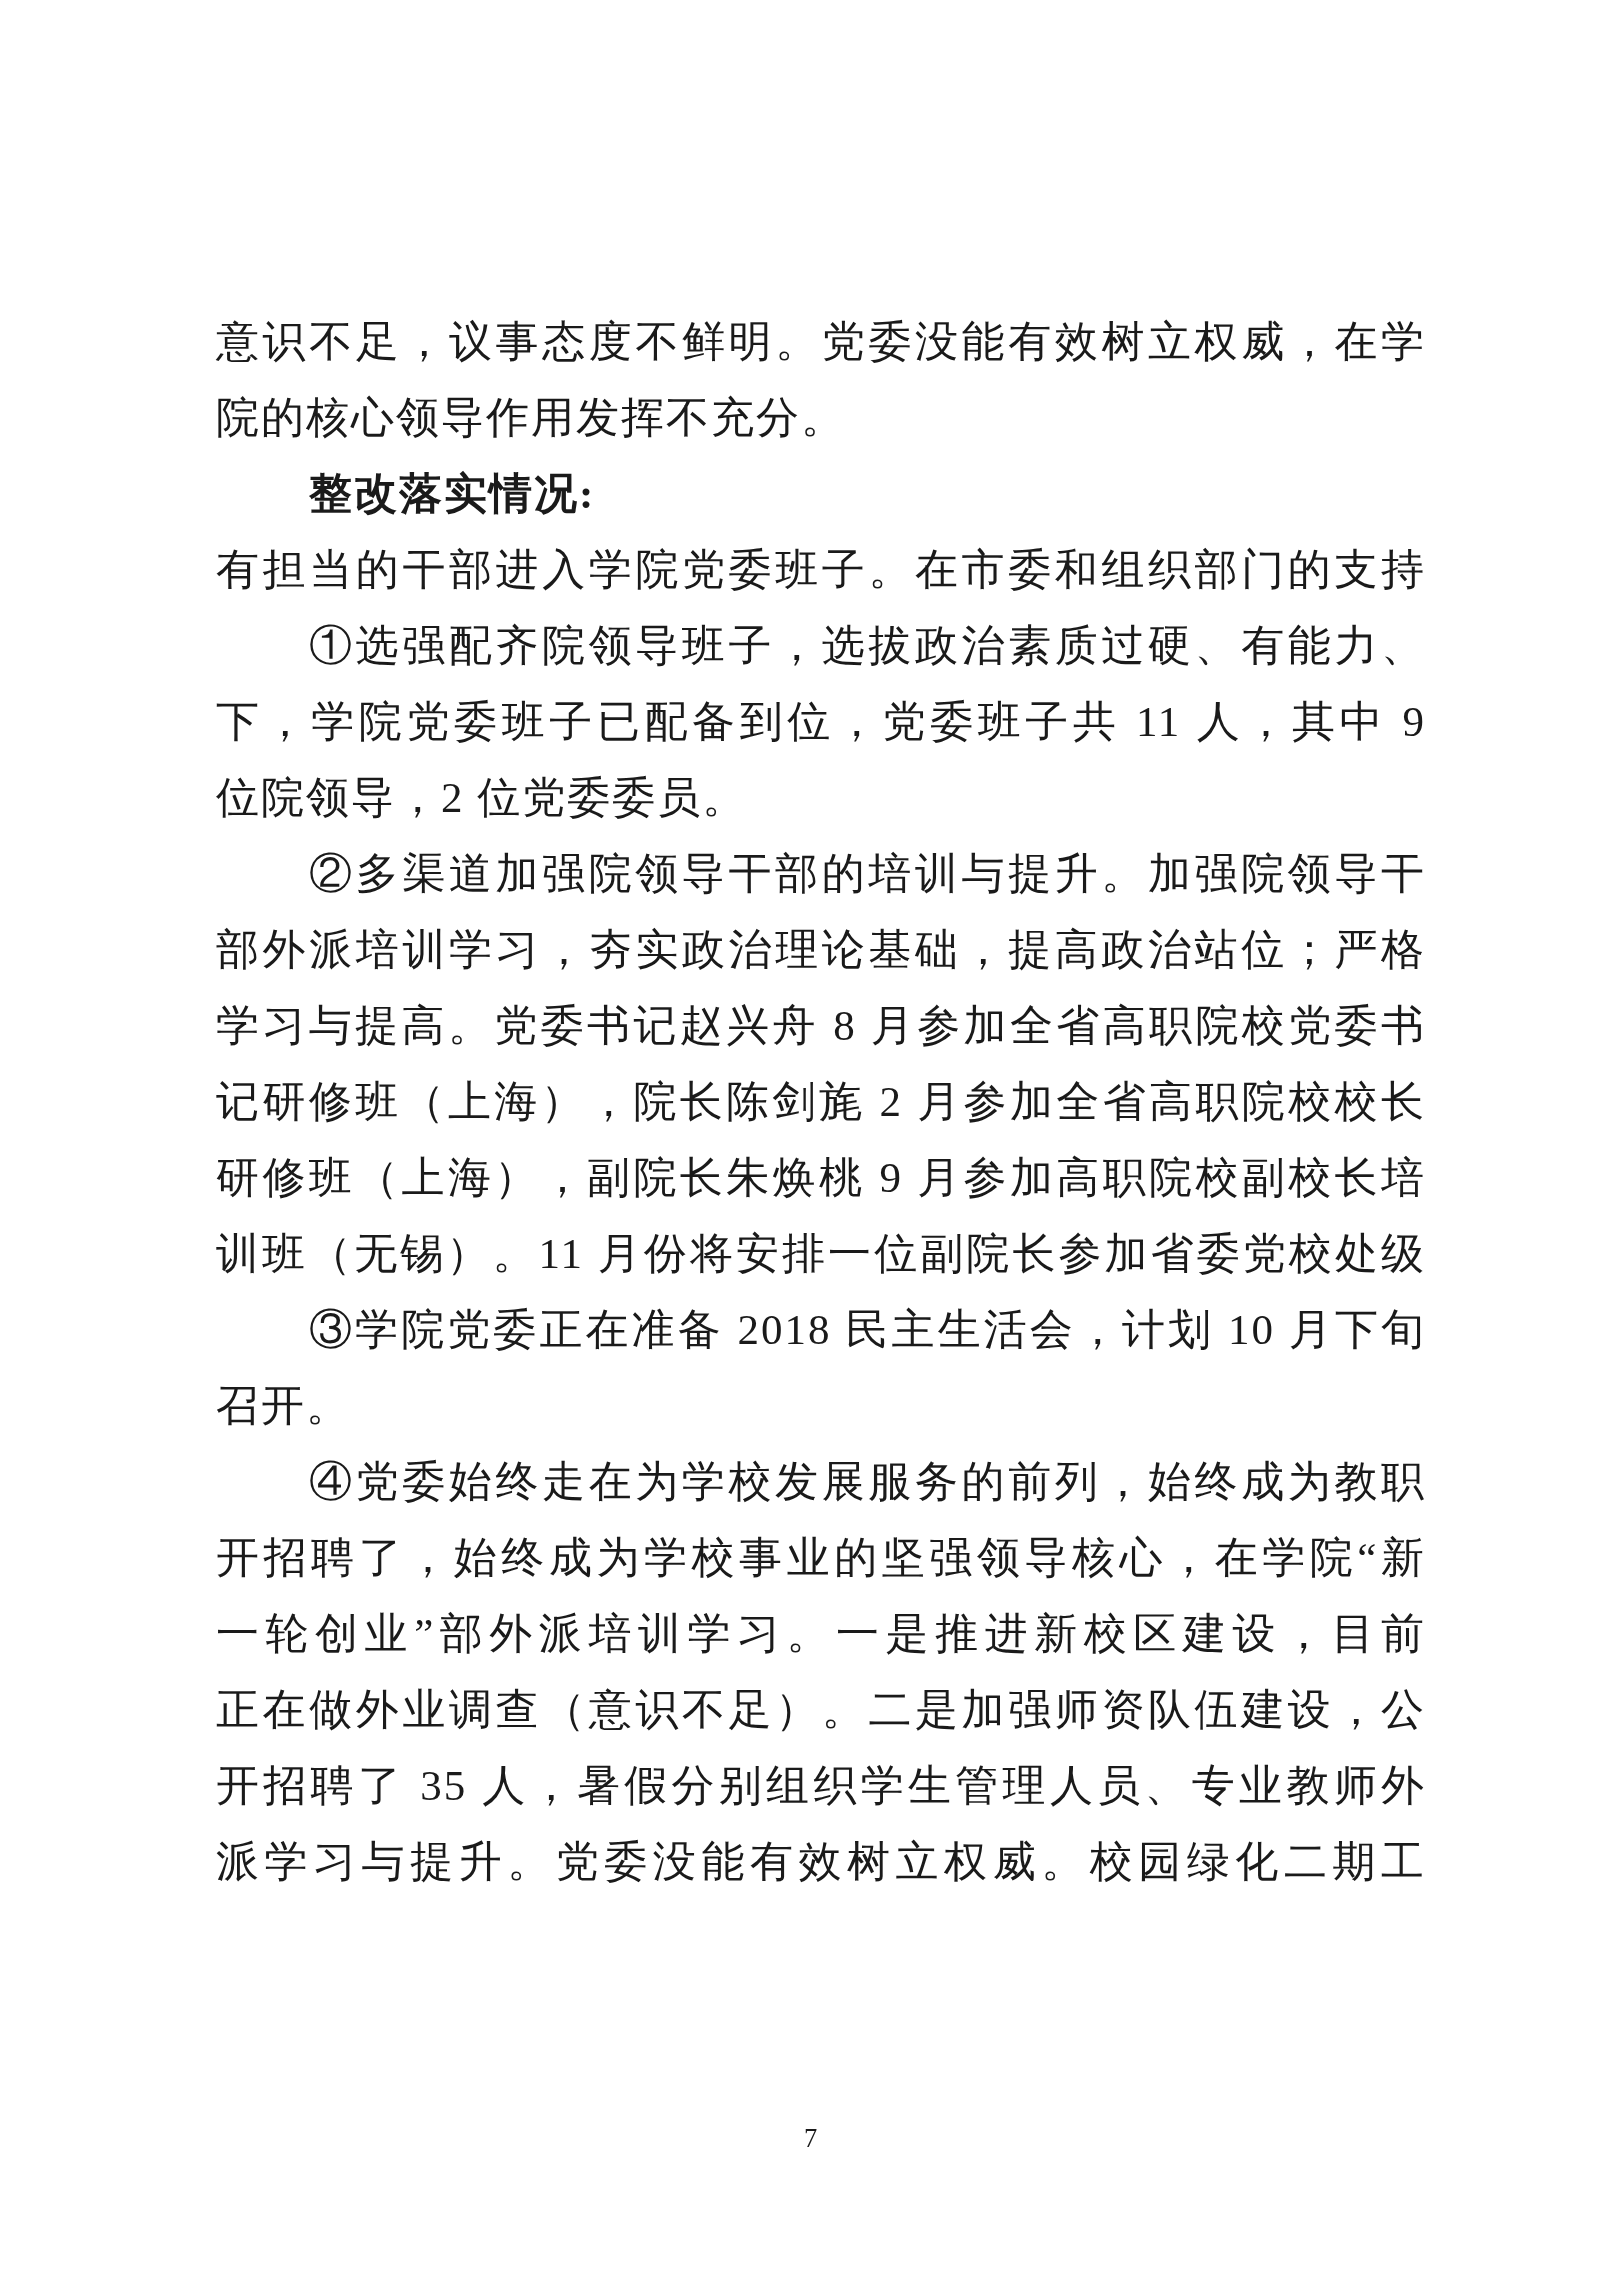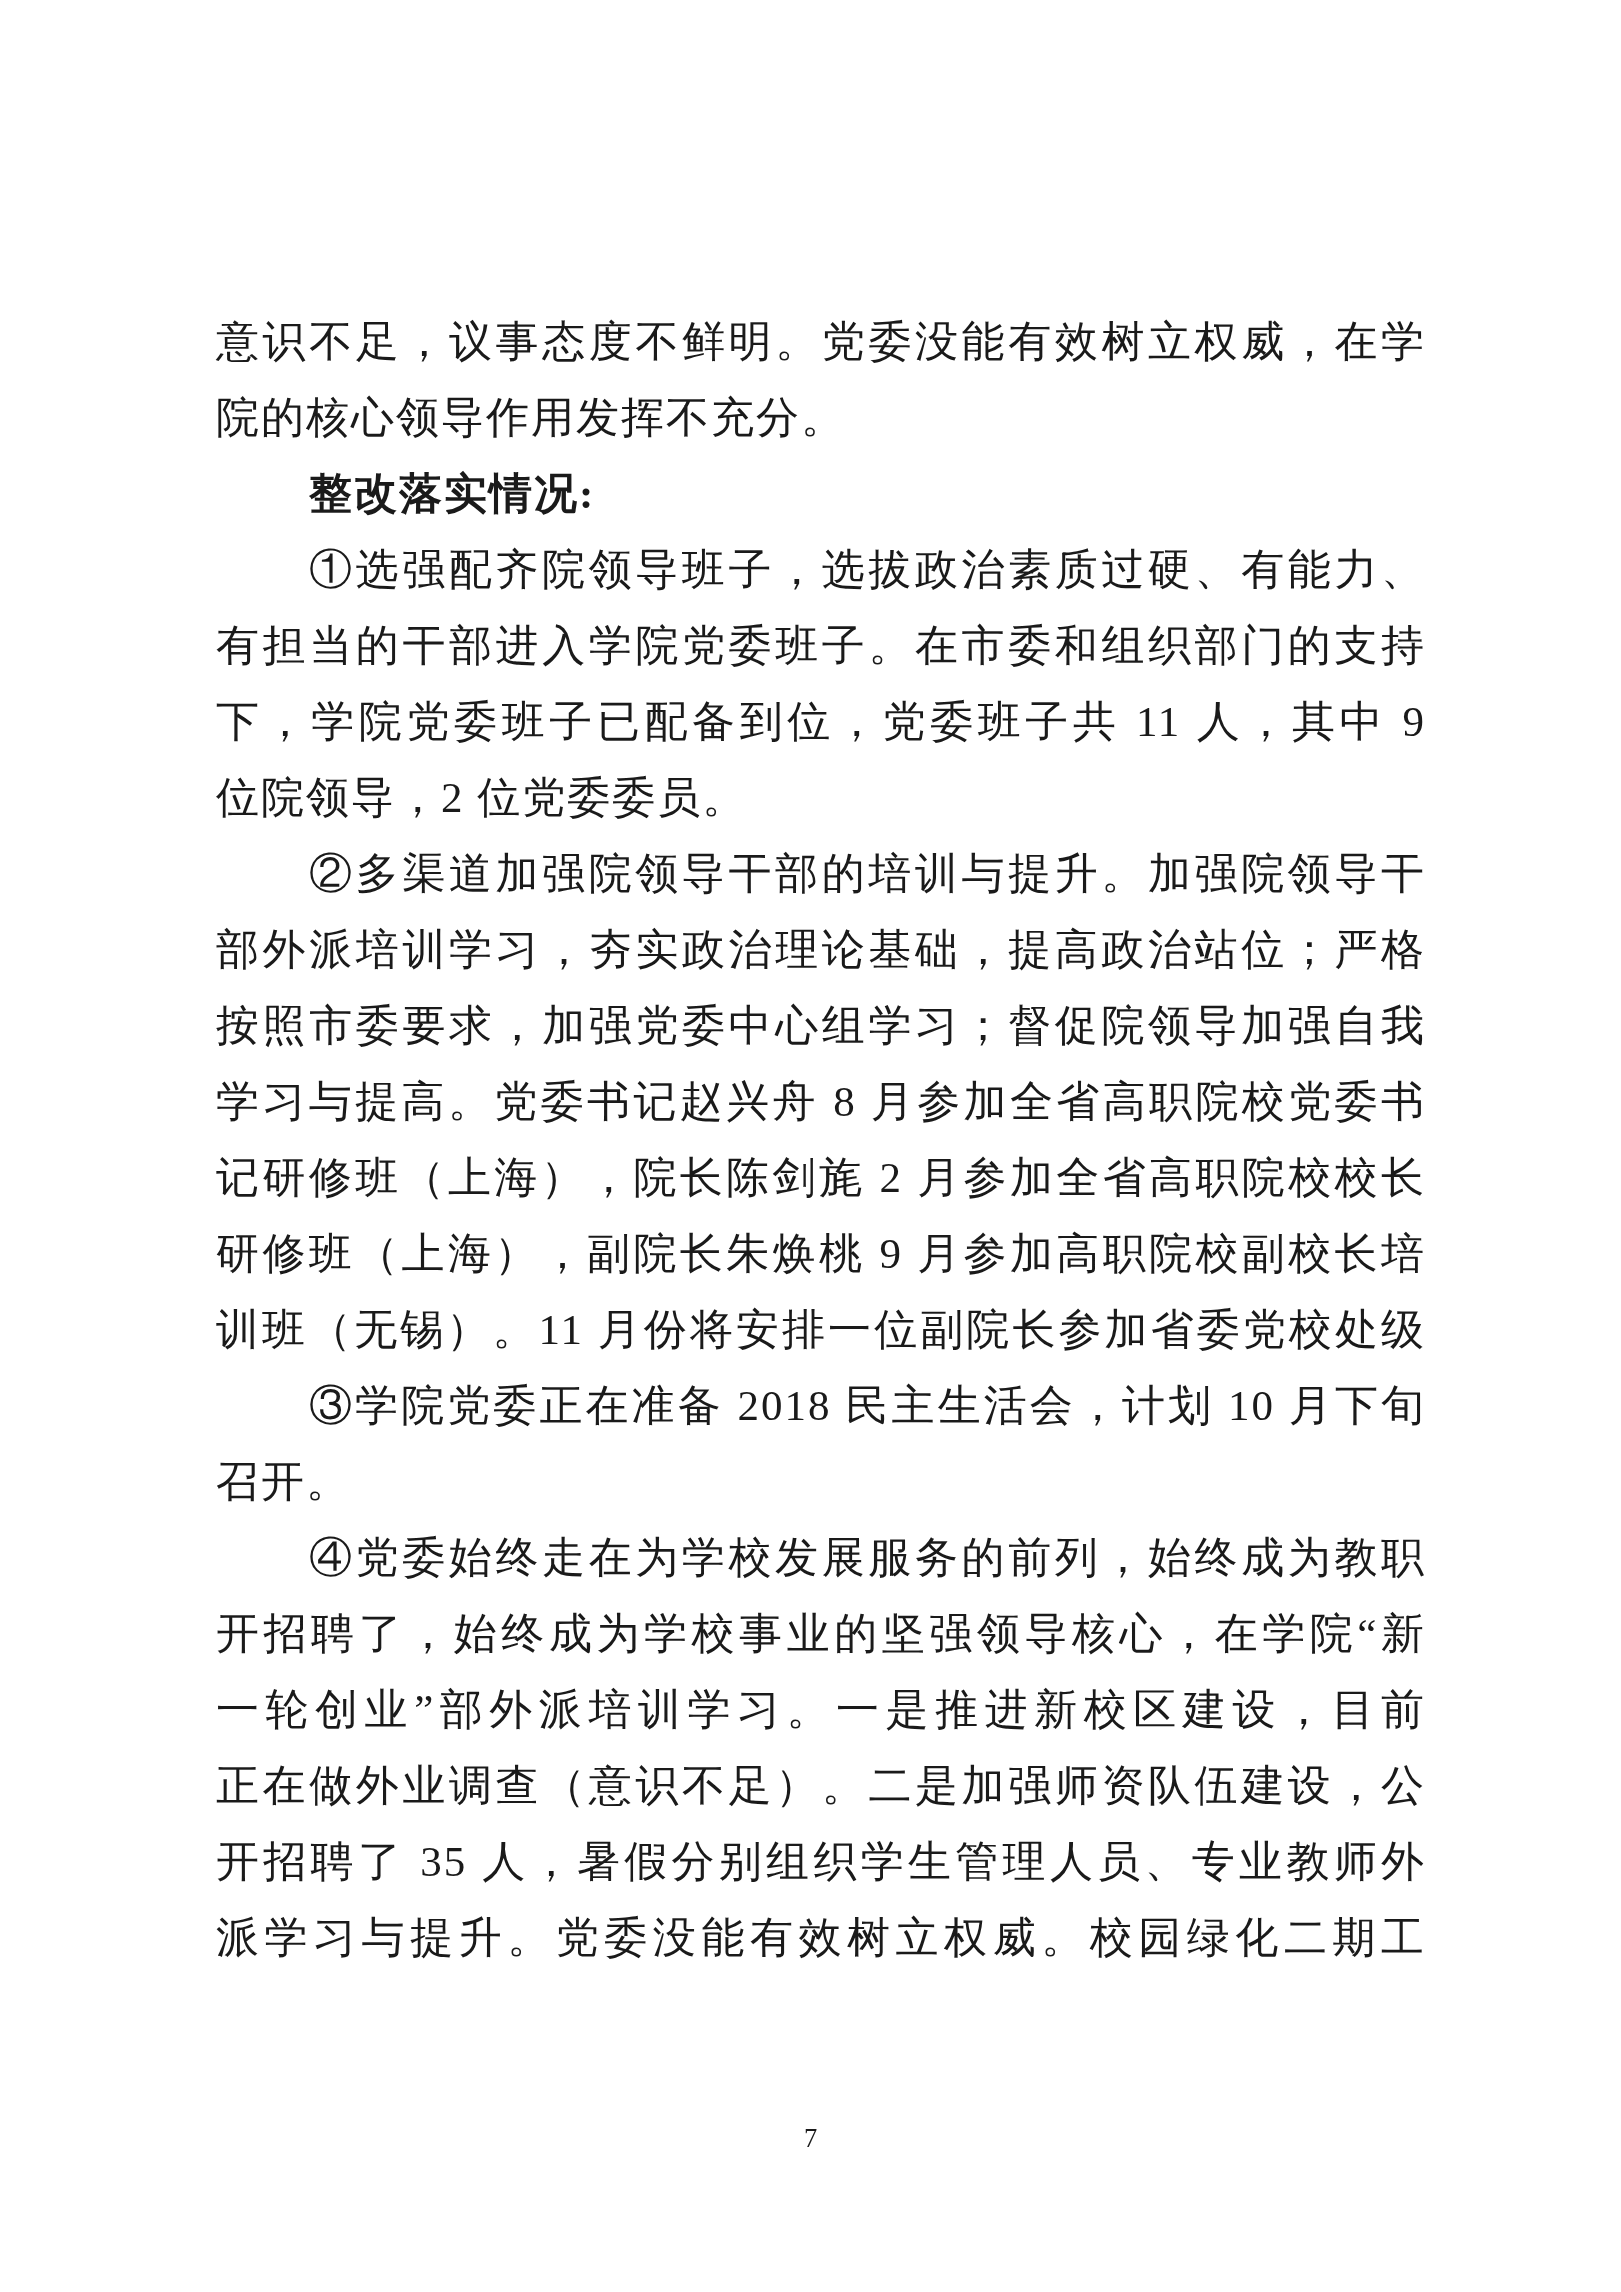--- a/index.html
+++ b/index.html
@@ -57,28 +57,27 @@
 <body>
 
 <div class="page">
   <div class="text-block">
 
     <div class="line just">意识不足，议事态度不鲜明。党委没能有效树立权威，在学</div>
     <div class="line">院的核心领导作用发挥不充分。</div>
 
     <div class="line ind heading">整改落实情况:</div>
 
+    <div class="line just">有担当的干部进入学院党委班子。在市委和组织部门的支持</div>
     <div class="line ind just">①选强配齐院领导班子，选拔政治素质过硬、有能力、</div>
-    <div class="line just">有担当的干部进入学院党委班子。在市委和组织部门的支持</div>
     <div class="line just">下，学院党委班子已配备到位，党委班子共 11 人，其中 9</div>
     <div class="line">位院领导，2 位党委委员。</div>
 
     <div class="line ind just">②多渠道加强院领导干部的培训与提升。加强院领导干</div>
     <div class="line just">部外派培训学习，夯实政治理论基础，提高政治站位；严格</div>
-    <div class="line just">按照市委要求，加强党委中心组学习；督促院领导加强自我</div>
     <div class="line just">学习与提高。党委书记赵兴舟 8 月参加全省高职院校党委书</div>
     <div class="line just">记研修班（上海），院长陈剑旄 2 月参加全省高职院校校长</div>
     <div class="line just">研修班（上海），副院长朱焕桃 9 月参加高职院校副校长培</div>
     <div class="line just">训班（无锡）。11 月份将安排一位副院长参加省委党校处级</div>
 
     <div class="line ind just">③学院党委正在准备 2018 民主生活会，计划 10 月下旬</div>
     <div class="line">召开。</div>
 
     <div class="line ind just">④党委始终走在为学校发展服务的前列，始终成为教职</div>
     <div class="line just">开招聘了，始终成为学校事业的坚强领导核心，在学院“新</div>

